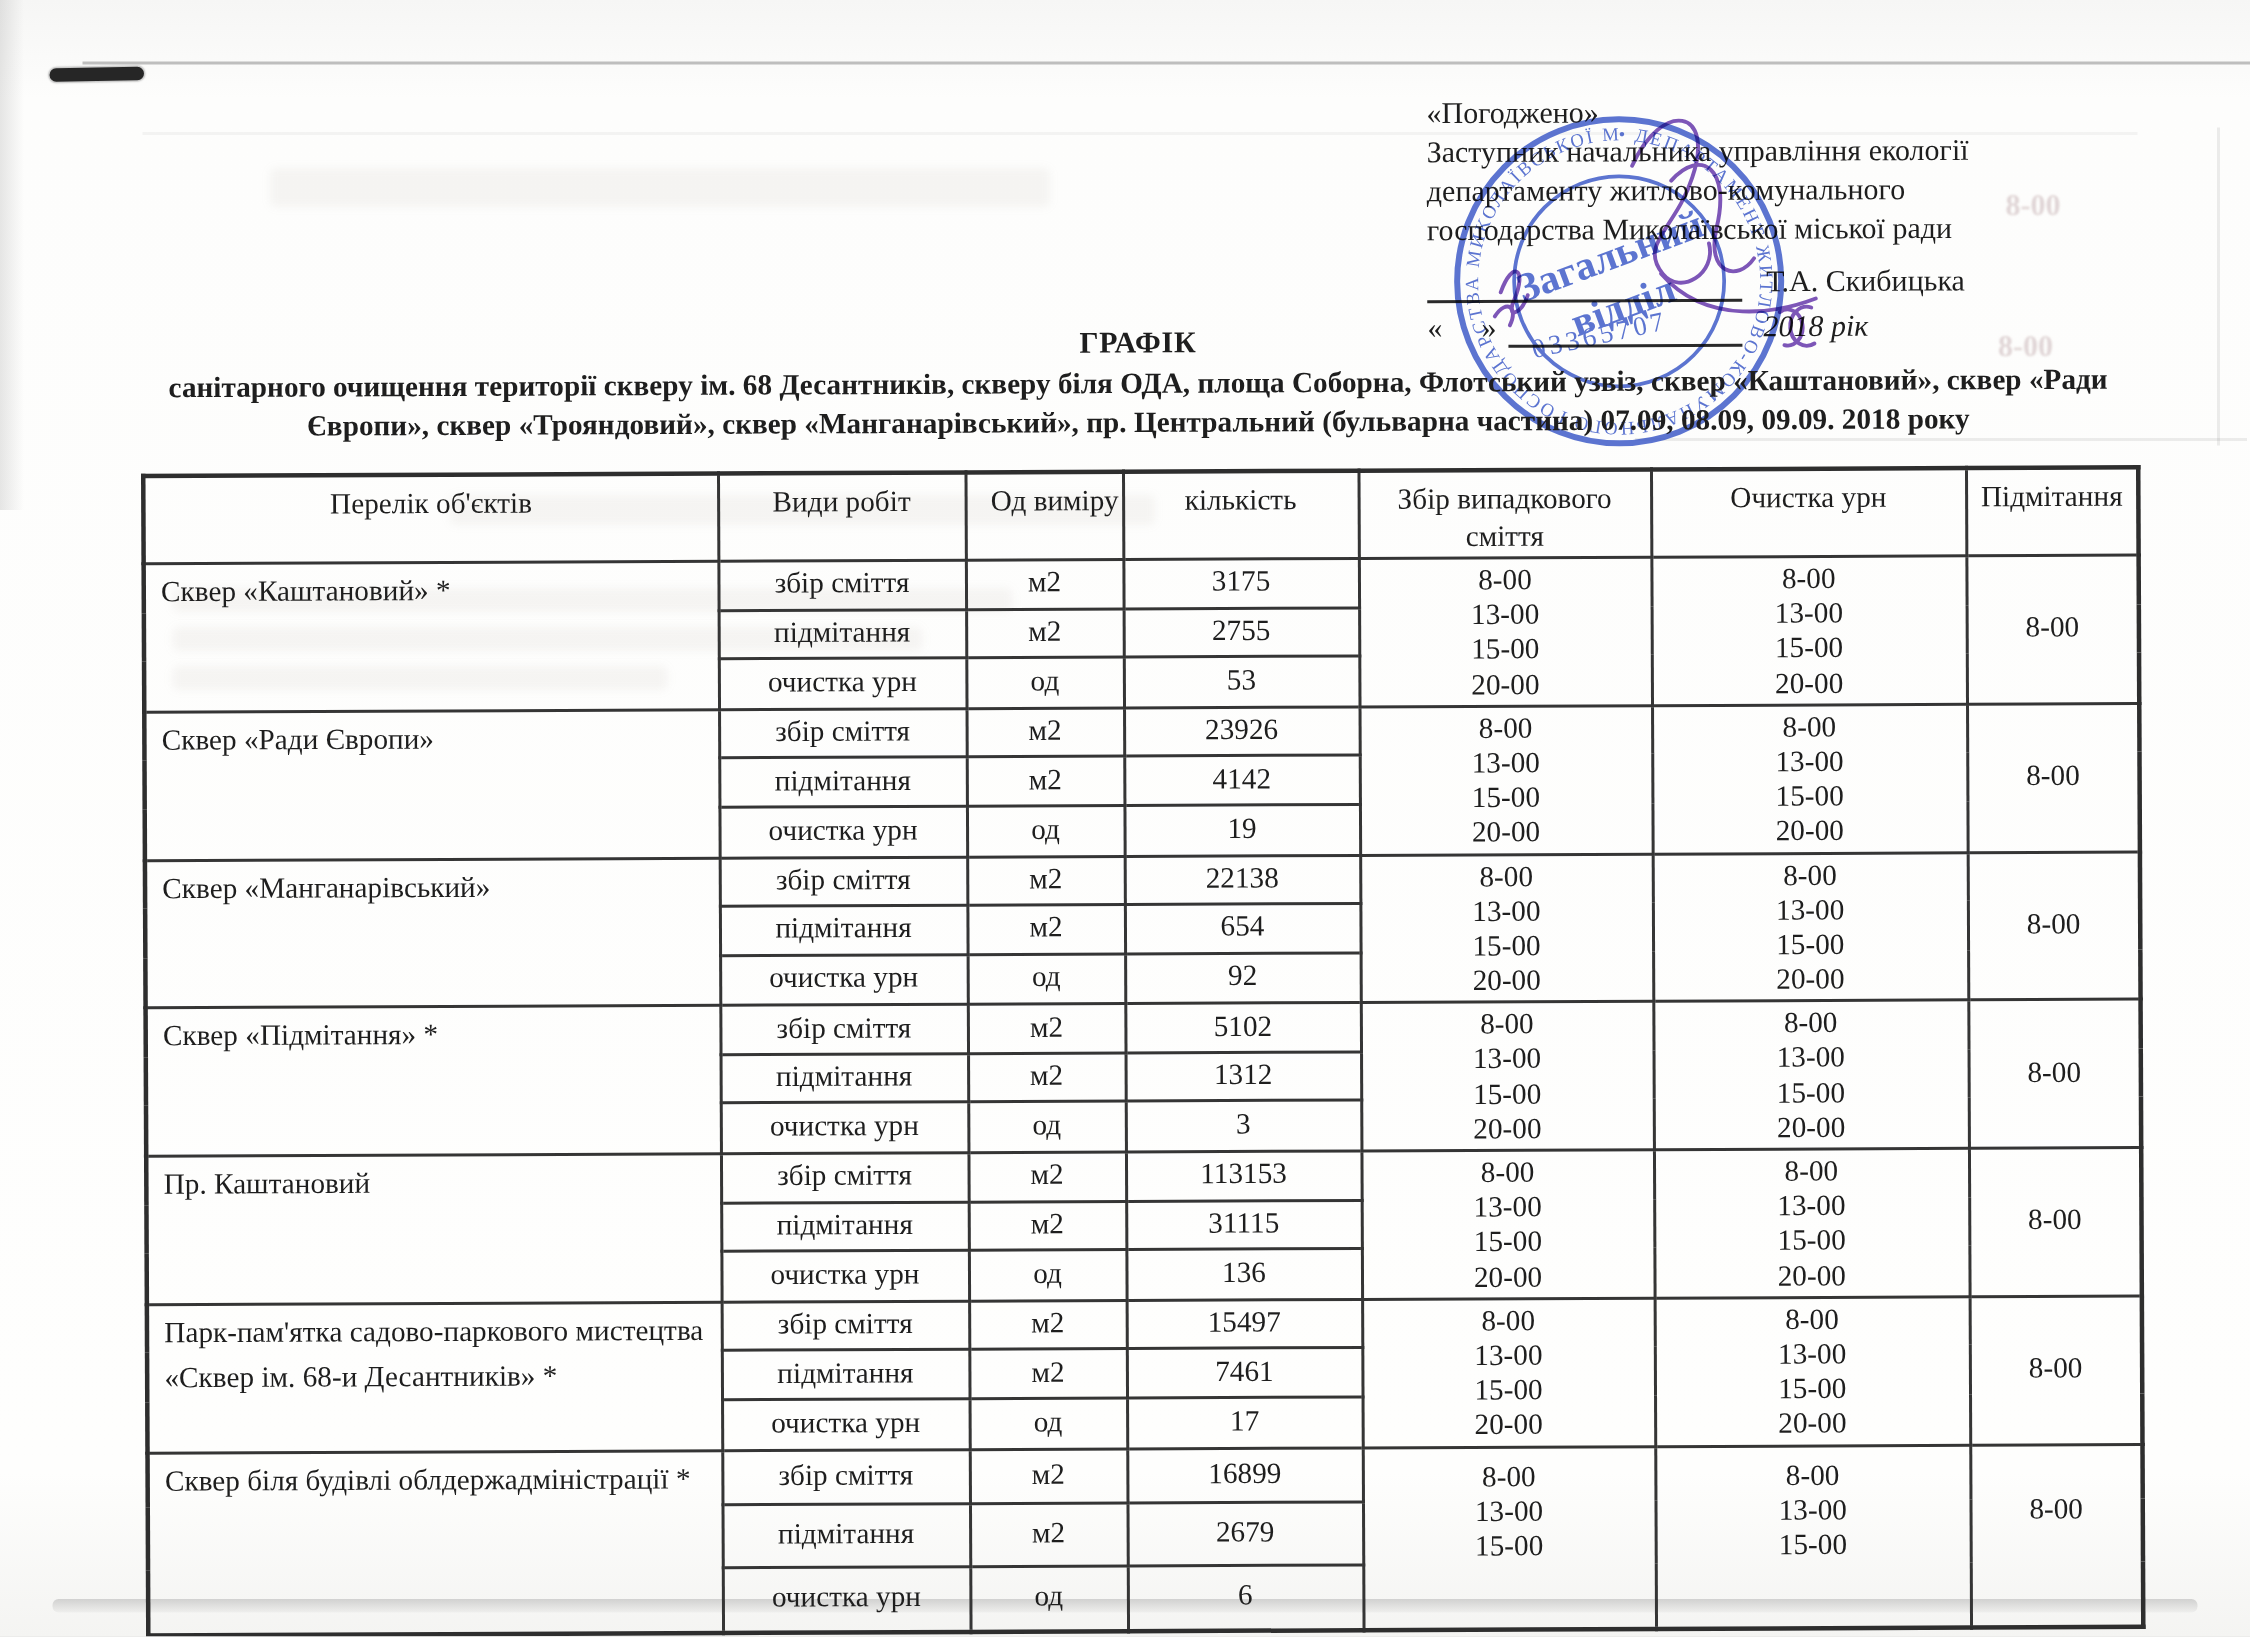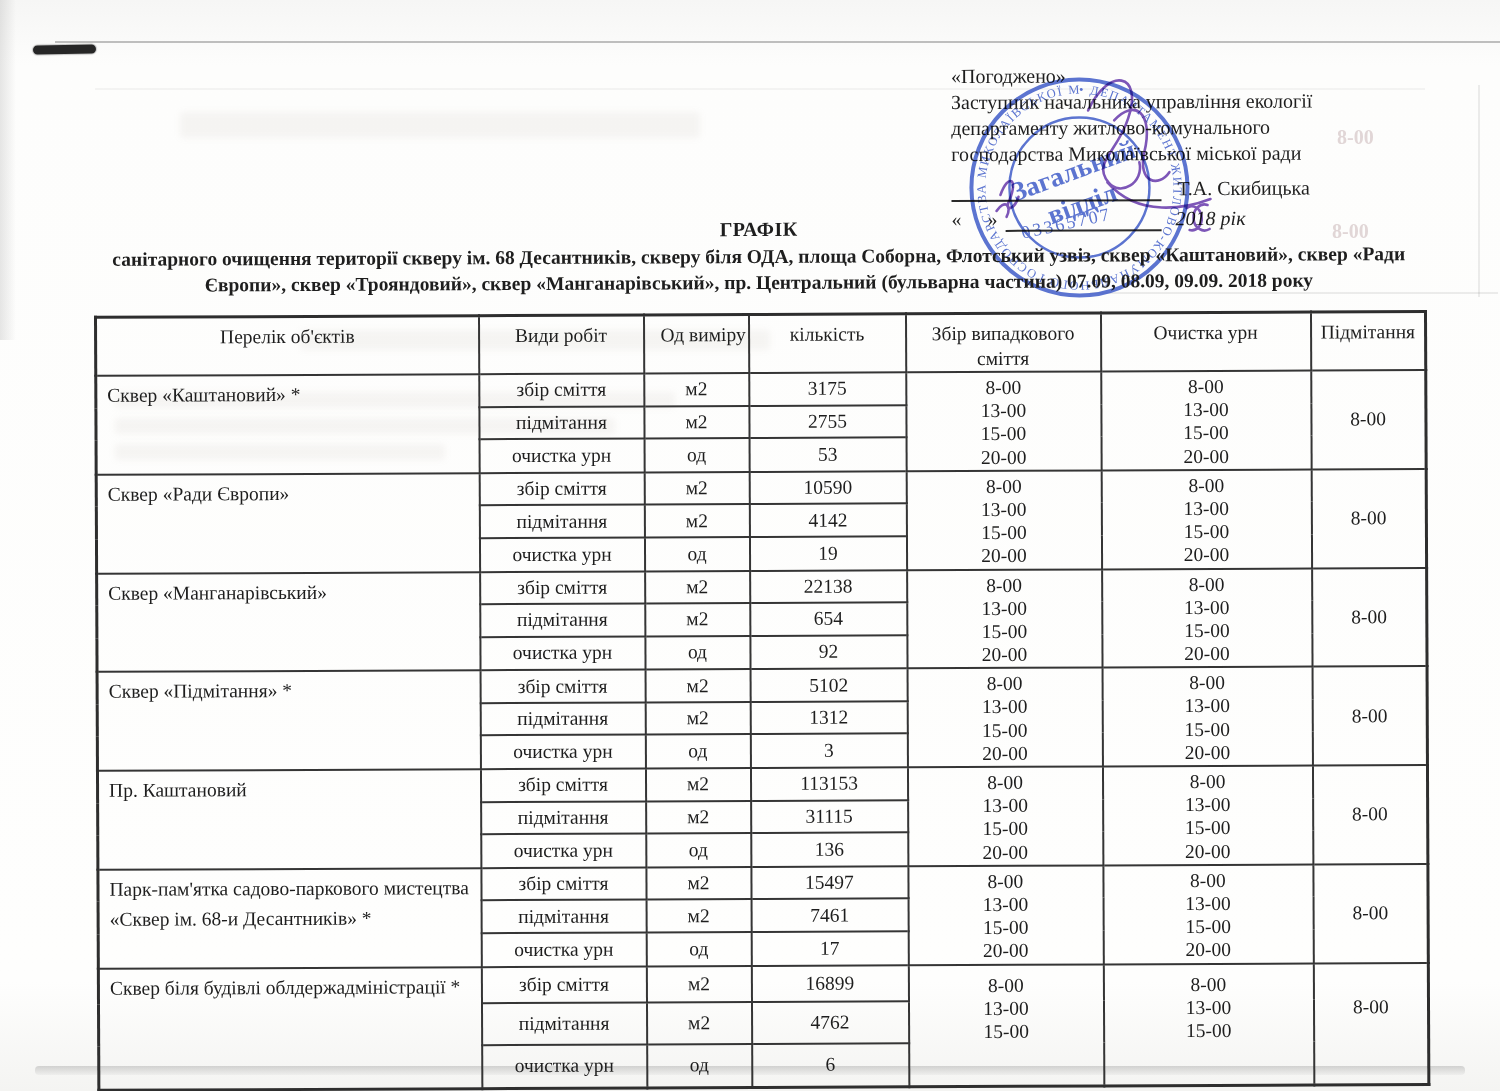--- a/index.html
+++ b/index.html
@@ -178,21 +178,21 @@
           <tr style="height:33px">
             <td class="w">очистка урн</td>
             <td class="u">од</td>
             <td class="q">53</td>
           </tr>
 
           <tr style="height:32px">
             <td class="obj" rowspan="3"><span>Сквер «Ради Європи»</span></td>
             <td class="w">збір сміття</td>
             <td class="u">м2</td>
-            <td class="q">10590</td>
+            <td class="q">23926</td>
             <td class="t" rowspan="3">
               <div>8-00</div>
               <div>13-00</div>
               <div>15-00</div>
               <div>20-00</div>
             </td>
             <td class="t" rowspan="3">
               <div>8-00</div>
               <div>13-00</div>
               <div>15-00</div>
@@ -344,21 +344,21 @@
             <td class="t" rowspan="3" style="padding-top:8px">
               <div>8-00</div>
               <div>13-00</div>
               <div>15-00</div>
             </td>
             <td class="s" rowspan="3" style="vertical-align:top;padding-top:32px">8-00</td>
           </tr>
           <tr style="height:42px">
             <td class="w">підмітання</td>
             <td class="u">м2</td>
-            <td class="q">4762</td>
+            <td class="q">2679</td>
           </tr>
           <tr style="height:44px">
             <td class="w">очистка урн</td>
             <td class="u">од</td>
             <td class="q">6</td>
           </tr>
         </tbody>
       </table>
     </div>
 

